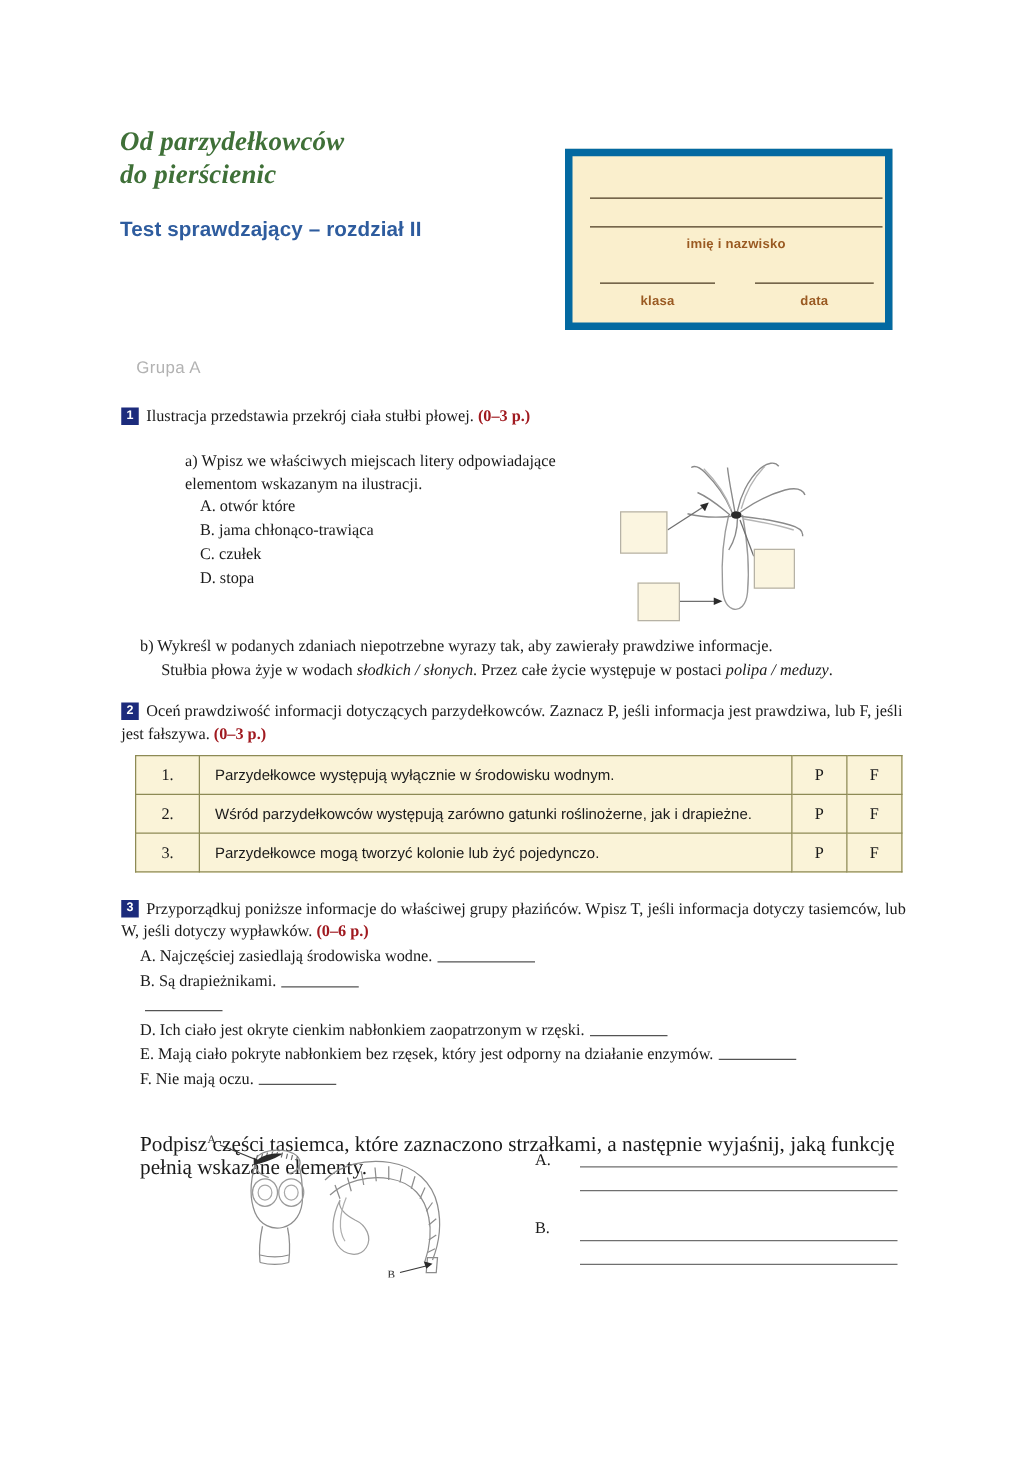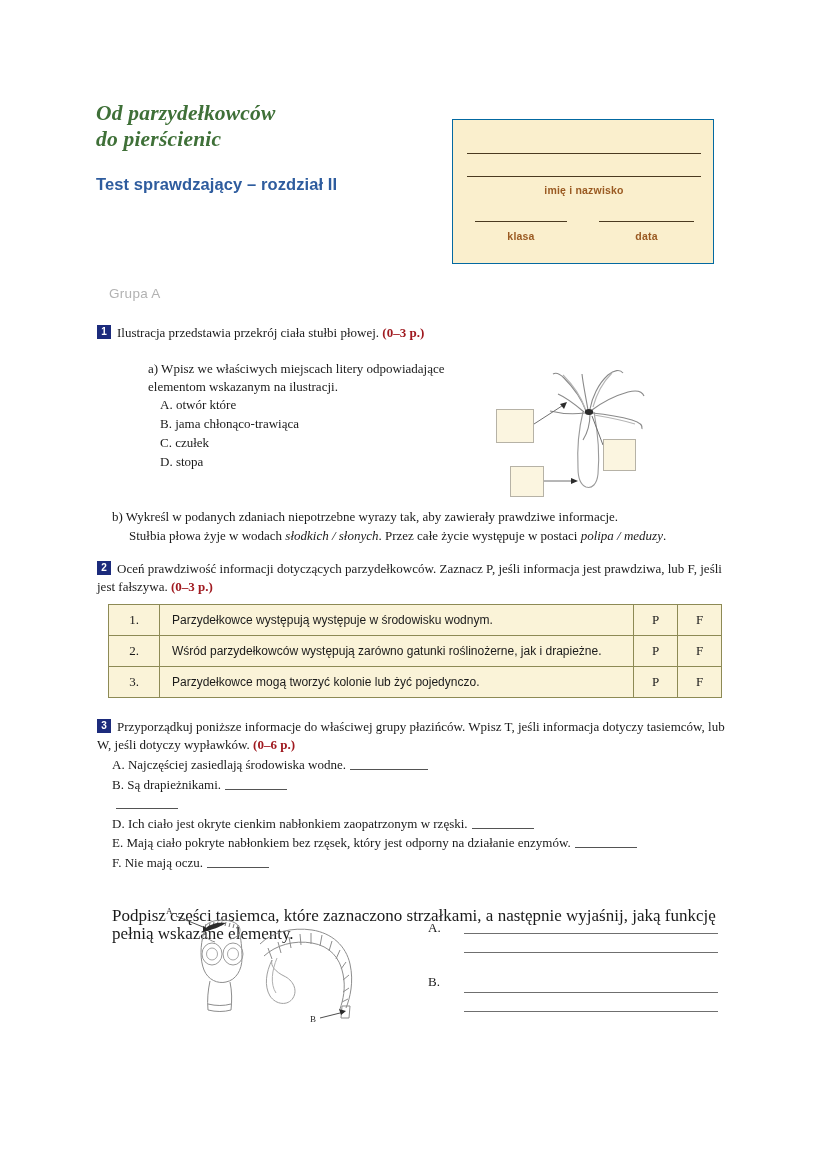--- a/index.html
+++ b/index.html
@@ -47,21 +47,21 @@
   }
 
   
   .namebox {
     position: absolute;
     left: 452px;
     top: 119px;
     width: 262px;
     height: 145px;
     background: #faefcd;
-    border: 1px solid #0369a1;
+    border: 6px solid #0369a1;
     box-sizing: border-box;
   }
   .nb-rule {
     position: absolute;
     height: 0;
     border-top: 1.6px solid #4a3a20;
   }
   .nb-rule.r1 { left: 14px; top: 33px; width: 234px; }
   .nb-rule.r2 { left: 14px; top: 56px; width: 234px; }
   .nb-rule.r3 { left: 22px; top: 101px; width: 92px; }
@@ -340,21 +340,21 @@
 
   <div class="q" id="q2">
     <span class="qnum">2</span><span class="q-text">Oceń prawdziwość informacji dotyczących parzydełkowców. Zaznacz P, jeśli informacja jest prawdziwa, lub F, jeśli jest fałszywa.</span>
     <span class="pts">(0–3 p.)</span>
   </div>
 
   <table class="table2">
     <tbody>
       <tr>
         <td class="c-idx">1.</td>
-        <td class="c-txt">Parzydełkowce występują występuje w środowisku wodnym.</td>
+        <td class="c-txt">Parzydełkowce występują wyłącznie w środowisku wodnym.</td>
         <td class="c-pf">P</td>
         <td class="c-pf">F</td>
       </tr>
       <tr>
         <td class="c-idx">2.</td>
         <td class="c-txt">Wśród parzydełkowców występują zarówno gatunki roślinożerne, jak i drapieżne.</td>
         <td class="c-pf">P</td>
         <td class="c-pf">F</td>
       </tr>
       <tr>

